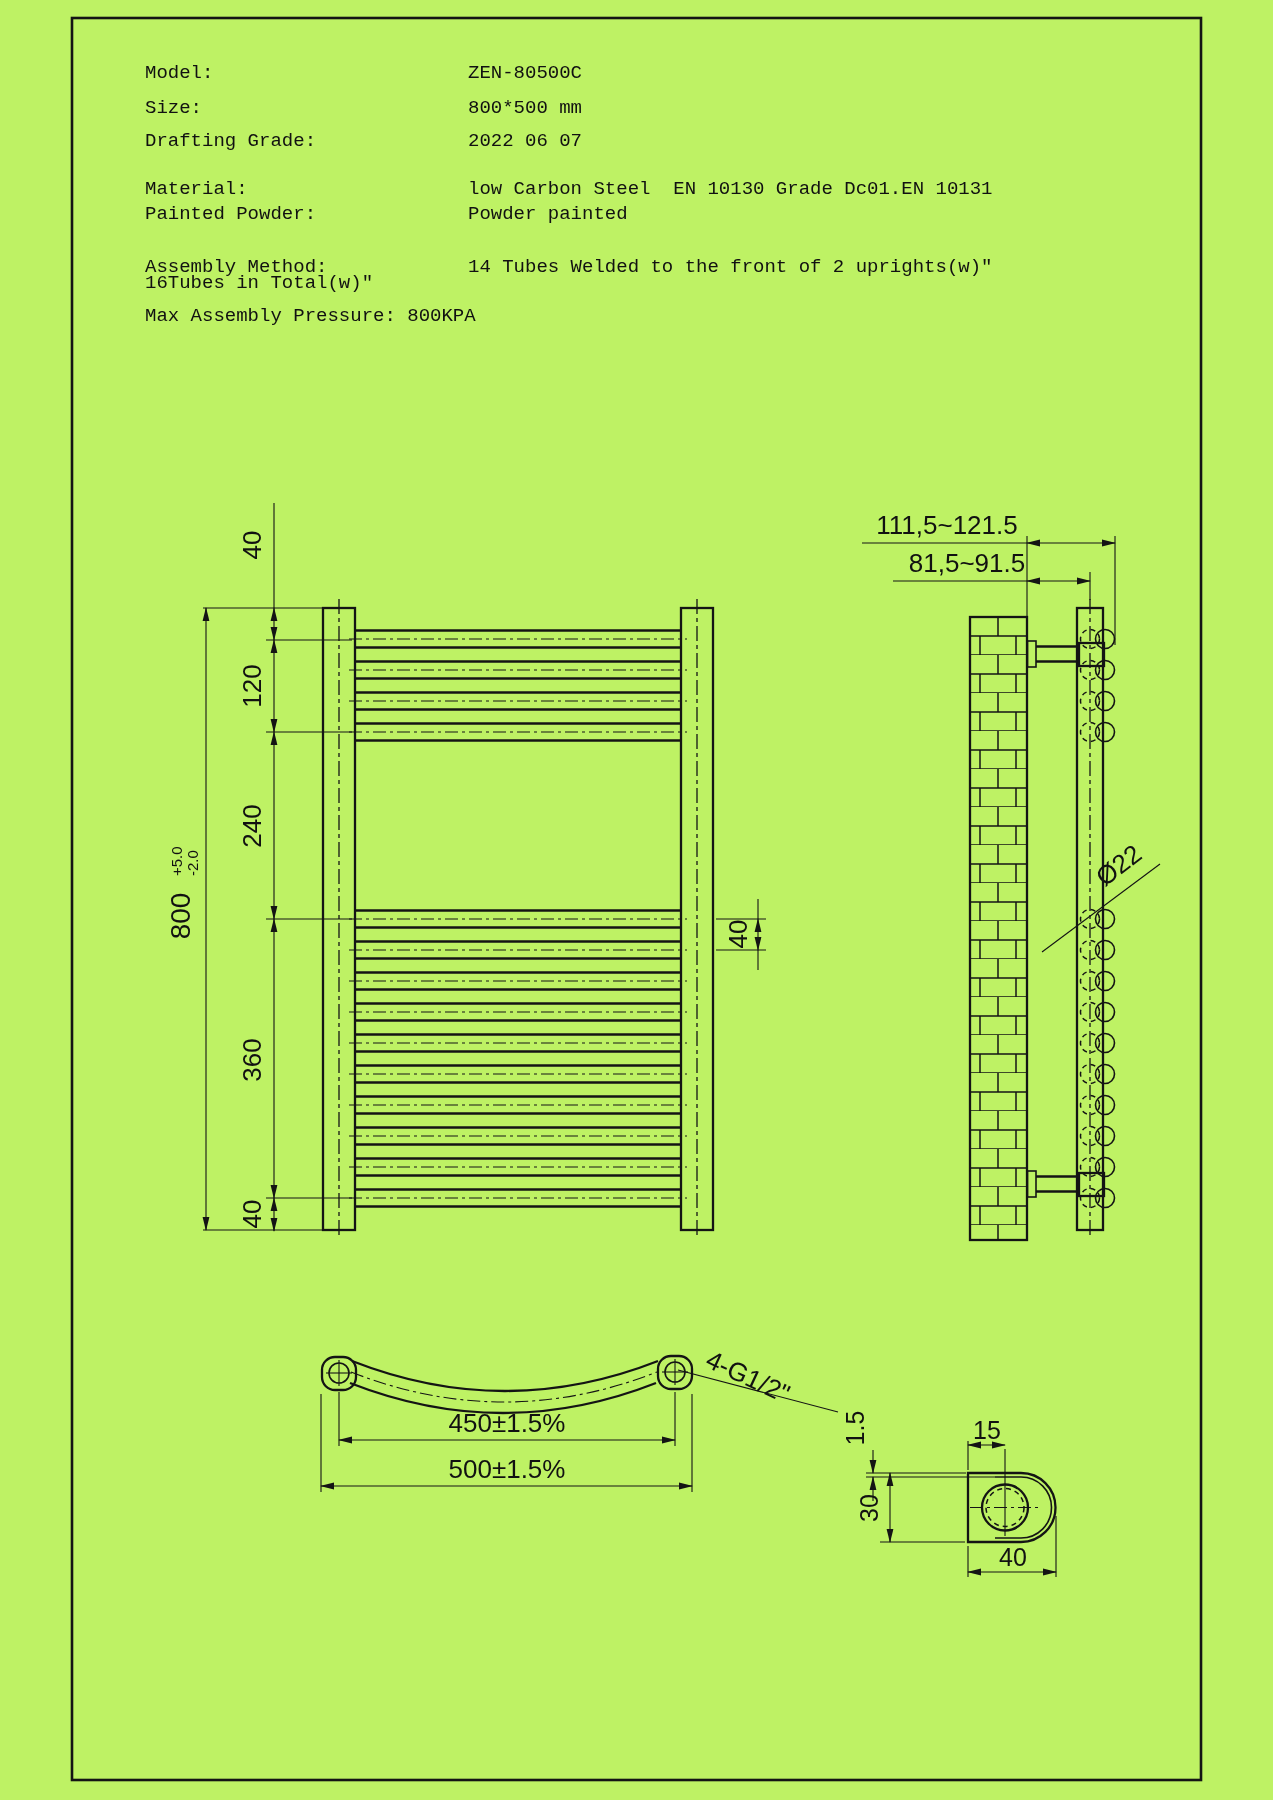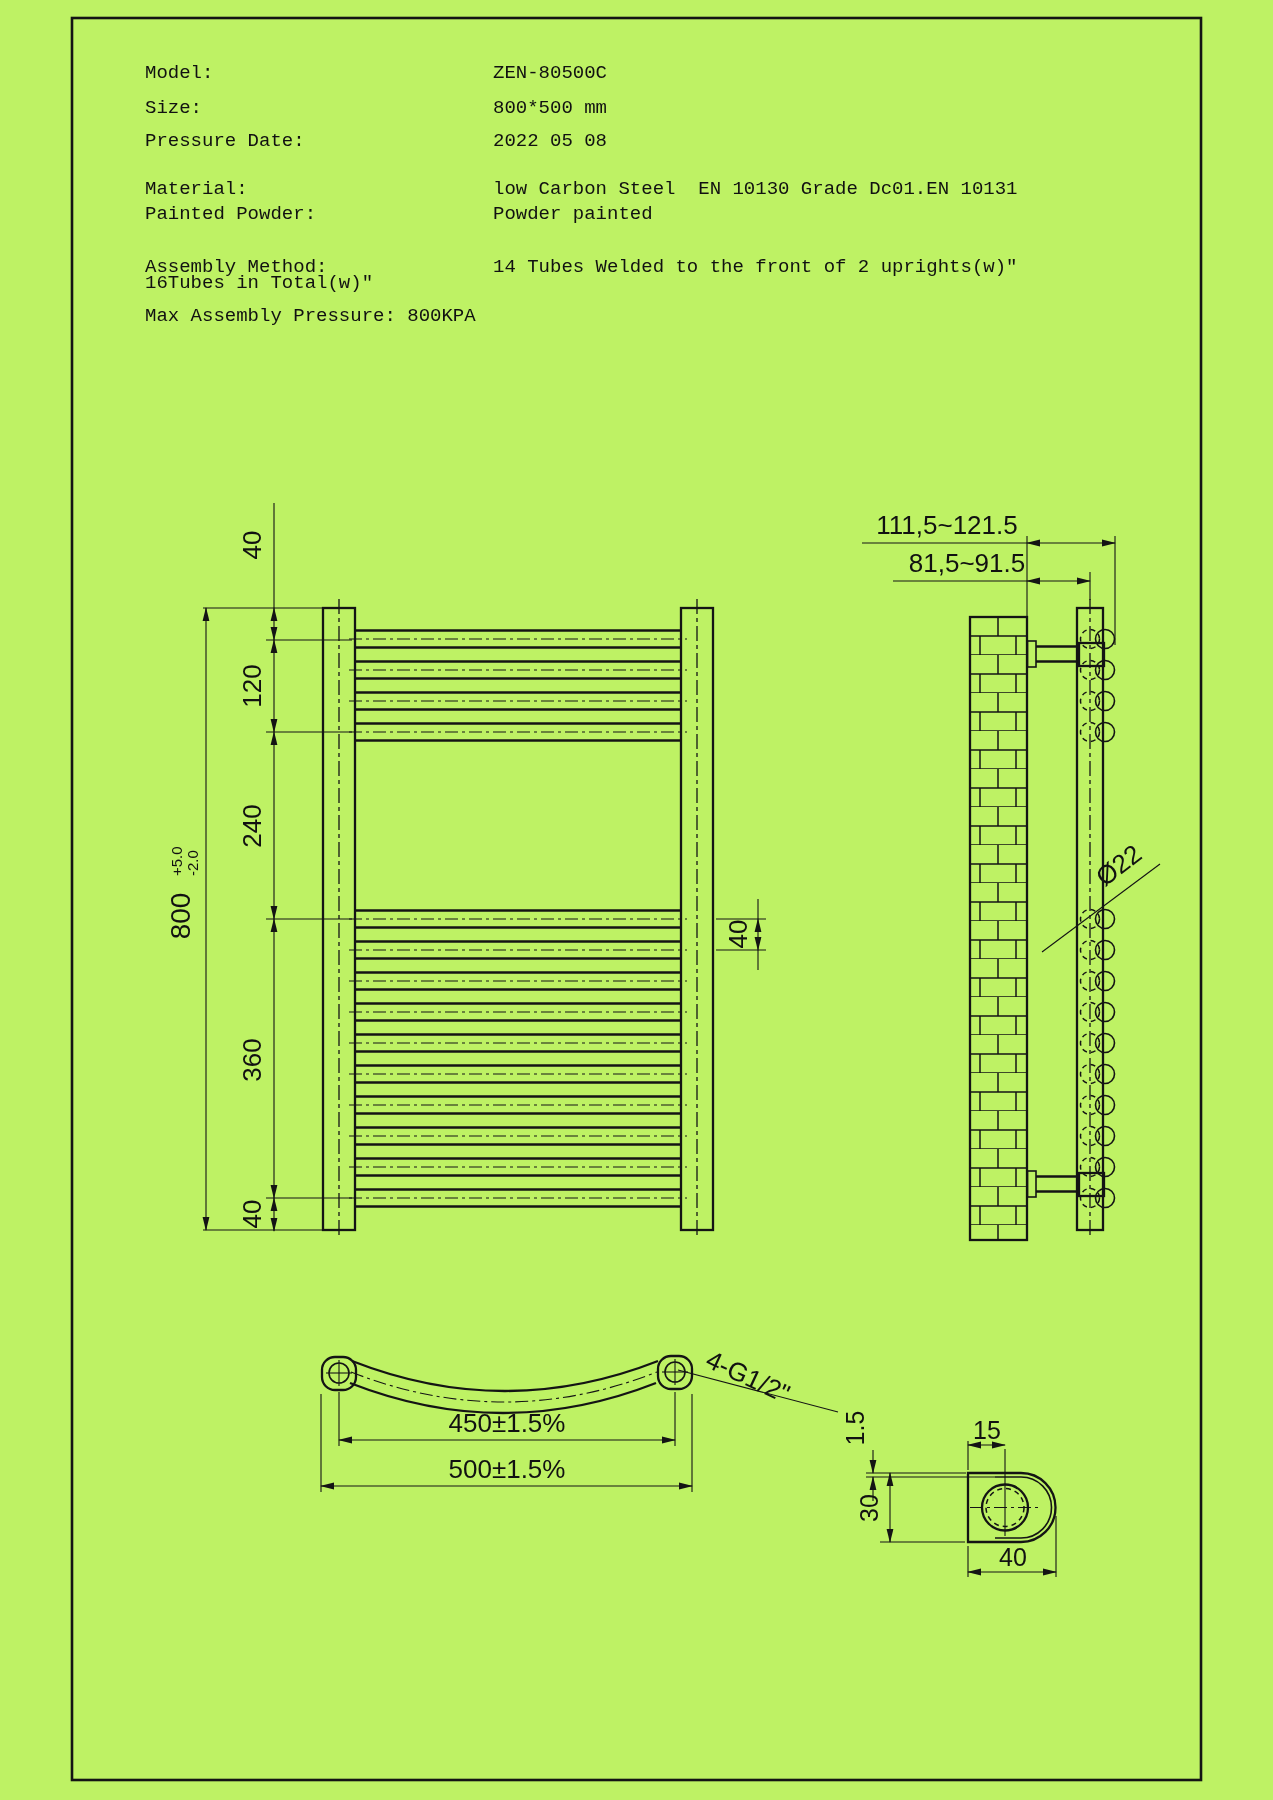--- a/index.html
+++ b/index.html
@@ -2,21 +2,21 @@
 <html><head>
 <meta charset="utf-8">
 <style>
   html,body{margin:0;padding:0;background:#e8e8e8;}
   #page{position:relative;width:1273px;height:1800px;background:#bef264;overflow:hidden;
         font-family:"Liberation Sans",sans-serif;padding-left:48px;}
   #spec{position:absolute;left:72px;top:18px;width:1129px;
         font-family:"Liberation Mono","DejaVu Sans Mono",monospace;
         font-size:19px;color:#111;line-height:1;}
   .spec-row{position:absolute;left:73px;white-space:nowrap;}
-  .spec-val{position:absolute;left:323px;white-space:pre;margin-left:25px;}
+  .spec-val{position:absolute;left:323px;white-space:pre;}
   svg{position:absolute;left:0;top:0;}
   .o  {fill:none;stroke:#141414;stroke-width:2.3px;}
   .o15{fill:none;stroke:#141414;stroke-width:1.6px;}
   .t  {fill:none;stroke:#141414;stroke-width:1.1px;}
   .cl {fill:none;stroke:#141414;stroke-width:1.3px;stroke-dasharray:15 4 4 4;}
   .clt{fill:none;stroke:#141414;stroke-width:1.1px;stroke-dasharray:13 4 3 4;}
   .dsh{fill:none;stroke:#141414;stroke-width:1.5px;stroke-dasharray:5 4;}
   .dim{font-family:"Liberation Sans",sans-serif;font-size:26px;fill:#111;}
   .dim-sm{font-family:"Liberation Sans",sans-serif;font-size:15px;fill:#111;}
   .mid{text-anchor:middle;}
@@ -29,22 +29,22 @@
   <div id="spec">
     <div class="spec-row" style="top:46px">
       <span>Model:</span>
       <span class="spec-val">ZEN-80500C</span>
     </div>
     <div class="spec-row" style="top:81px">
       <span>Size:</span>
       <span class="spec-val">800*500 mm</span>
     </div>
     <div class="spec-row" style="top:114px">
-      <span>Pressure Date:</span>
-      <span class="spec-val">2022 05 08</span>
+      <span>Drafting Grade:</span>
+      <span class="spec-val">2022 06 07</span>
     </div>
     <div class="spec-row" style="top:162px">
       <span>Material:</span>
       <span class="spec-val">low Carbon Steel  EN 10130 Grade Dc01.EN 10131</span>
     </div>
     <div class="spec-row" style="top:187px">
       <span>Painted Powder:</span>
       <span class="spec-val">Powder painted</span>
     </div>
     <div class="spec-row" style="top:240px">

